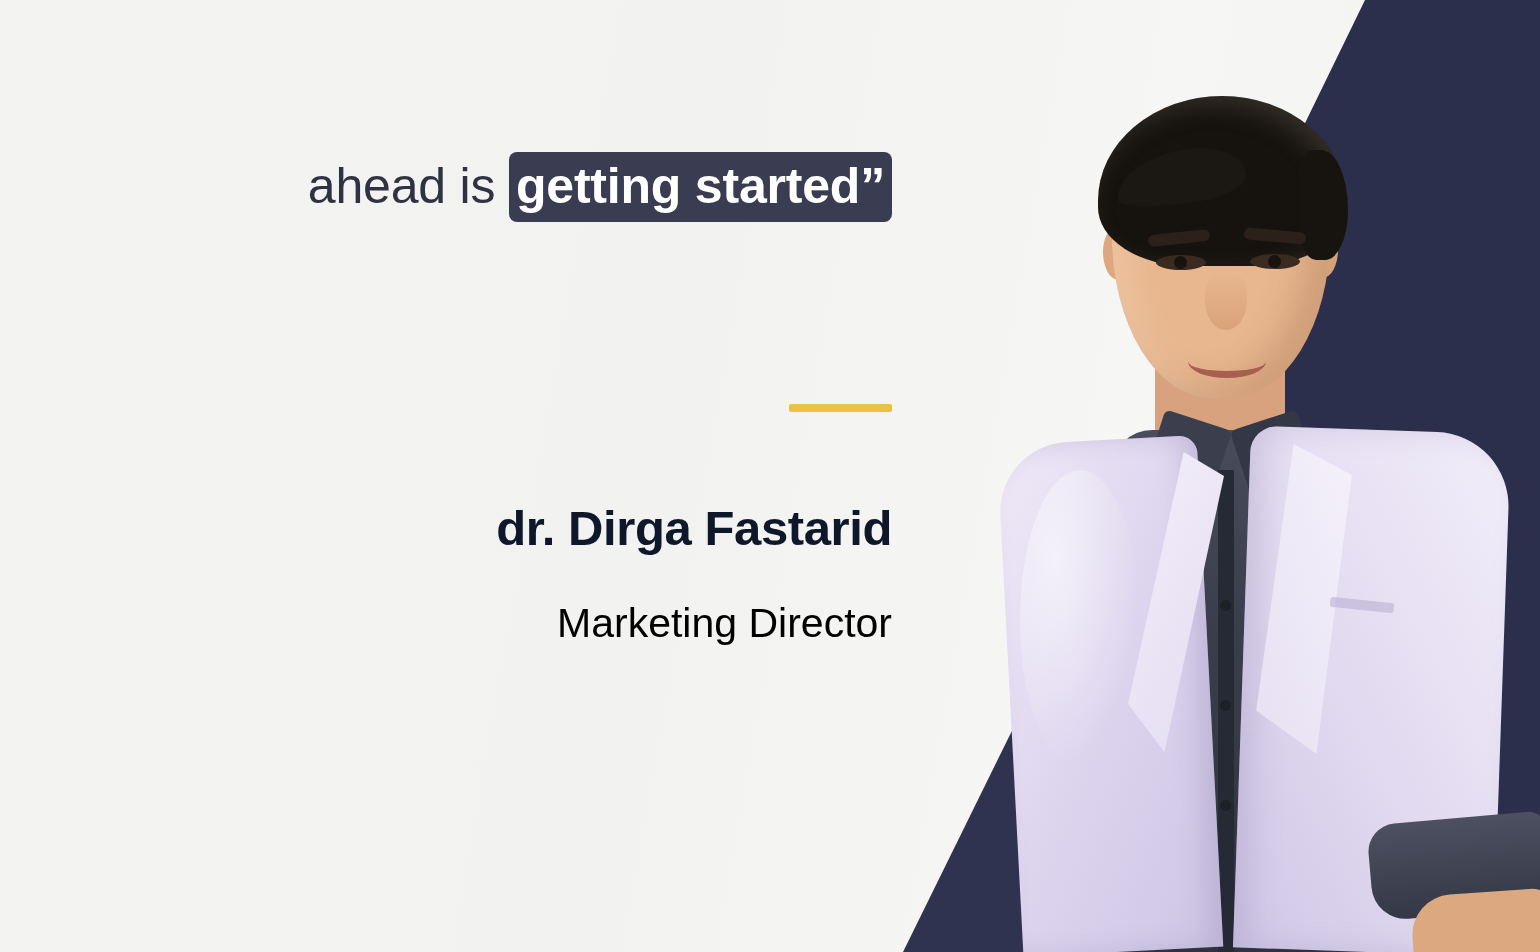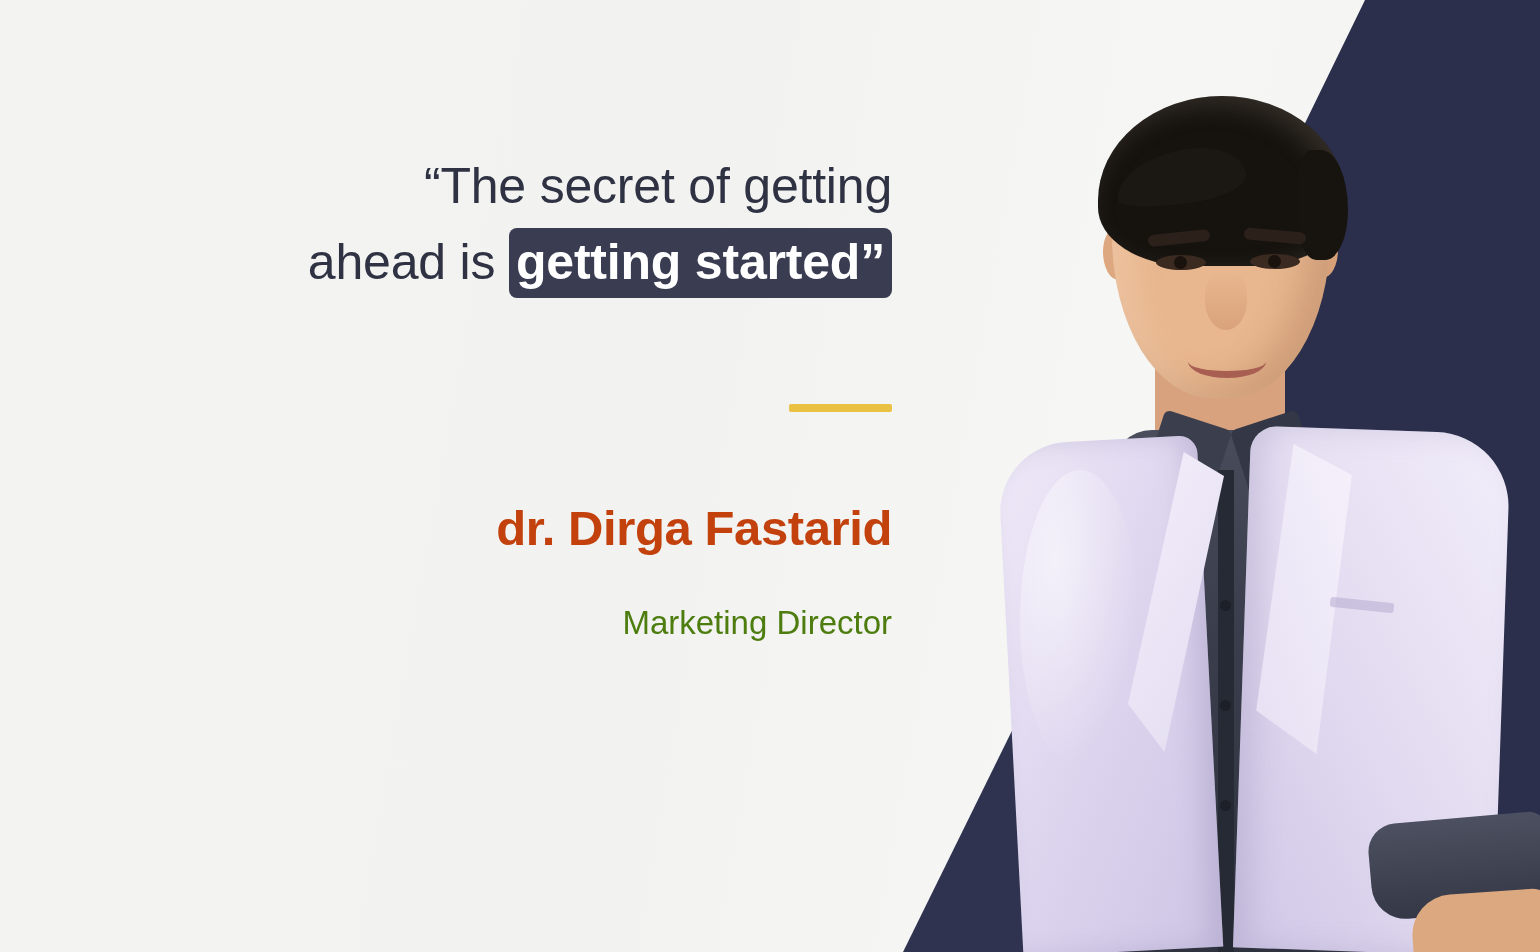--- a/index.html
+++ b/index.html
@@ -244,31 +244,31 @@
     width: 103px; height: 8px;
     background: #e9c143;
     border-radius: 2px;
   }
   .name {
     position: absolute;
     right: 0; top: 500px;
     width: 742px;
     font-size: 49px;
     font-weight: 700;
-    color: #c2410c;
+    color: #0f172a;
     letter-spacing: -0.4px;
     white-space: nowrap;
   }
   .role {
     position: absolute;
     right: 0; top: 598px;
     width: 742px;
-    font-size: 33px;
+    font-size: 41px;
     line-height: 50px;
-    color: #4d7c0f;
+    color: #000000;
     font-weight: 400;
   }
   .role-line { display: block; white-space: nowrap; }
 </style>
 </head>
 <body>
 
 <div id="stage">
 
   <div class="bg-light"></div>
@@ -304,21 +304,20 @@
     <div class="ph lapel-r"></div>
     <div class="ph pocket-flap"></div>
     <div class="ph shoulder-shade"></div>
     <div class="ph cuff"></div>
     <div class="ph forearm"></div>
   </div>
 
   <div class="text-col">
 
     <div class="quote">
-      <span class="quote-line">“The secret of getting</span>
       <span class="quote-line"><span>ahead is </span><span class="hl">getting started”</span></span>
     </div>
 
     <div class="divider"></div>
 
     <div class="name">dr. Dirga Fastarid</div>
 
     <div class="role">
       <span class="role-line">Marketing Director</span>
     </div>

